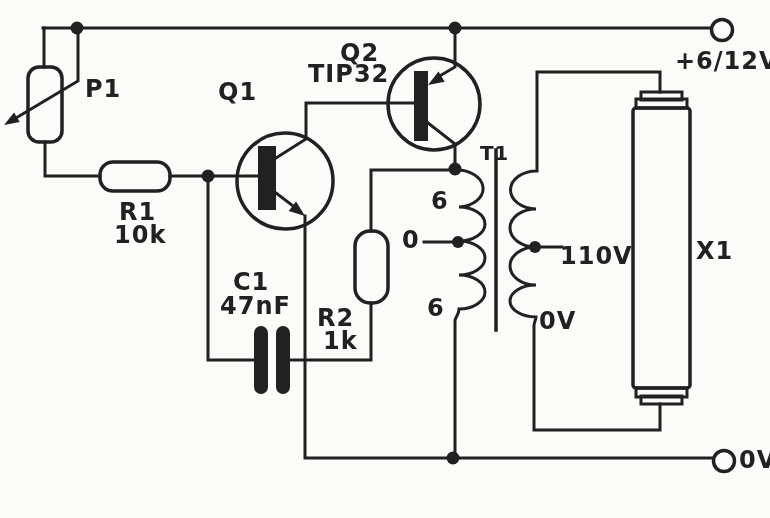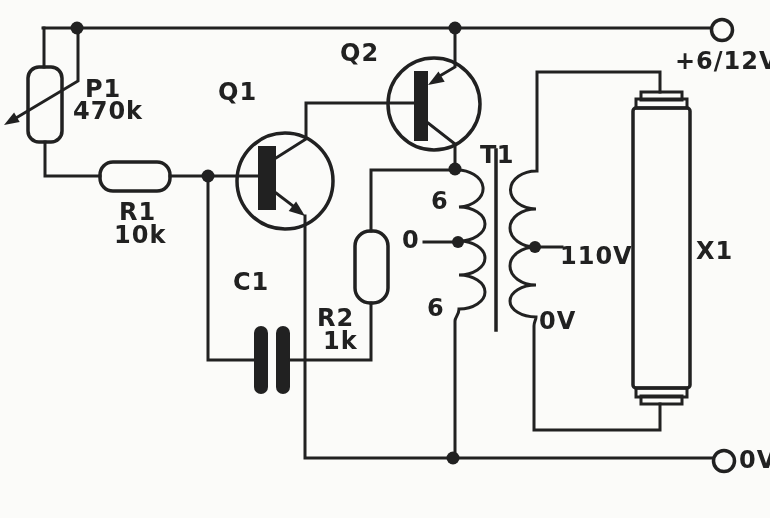--- a/index.html
+++ b/index.html
@@ -18,21 +18,21 @@
   .lbl{
     position:absolute;
     color:var(--ink);
     font-weight:700;
     font-size:24px;
     line-height:1;
     letter-spacing:1px;
     white-space:nowrap;
     user-select:none;
   }
-  .lbl.small{font-size:24px;letter-spacing:0.5px;text-align:center;}
+  .lbl.small{font-size:20px;letter-spacing:0.5px;text-align:center;}
 </style>
 </head>
 <body>
 
 <div id="stage">
 
   <svg width="770" height="518" viewBox="0 0 770 518">
     <g stroke="#212121" stroke-width="3" fill="none" stroke-linecap="square" stroke-linejoin="miter">
 
       <path d="M43,28 H711"></path>
@@ -106,30 +106,31 @@
         <circle cx="458" cy="242" r="6"></circle>
         <circle cx="535" cy="247" r="6"></circle>
       </g>
 
       <circle cx="722" cy="30" r="10.5" stroke-width="3.5" fill="#fbfbf9"></circle>
       <circle cx="724" cy="461" r="10.5" stroke-width="3.5" fill="#fbfbf9"></circle>
     </g>
   </svg>
 
   <span class="lbl" style="left:85px;top:77px">P1</span>
-  <span class="lbl" style="left:73px;top:99px">470k</span>
 
   <span class="lbl" style="left:119px;top:200px">R1</span>
   <span class="lbl" style="left:114px;top:223px">10k</span>
 
   <span class="lbl" style="left:218px;top:80px">Q1</span>
 
   <span class="lbl" style="left:340px;top:41px">Q2</span>
+  <span class="lbl" style="left:308px;top:62px">TIP32</span>
 
   <span class="lbl" style="left:233px;top:270px">C1</span>
+  <span class="lbl" style="left:220px;top:294px">47nF</span>
 
   <span class="lbl" style="left:317px;top:306px">R2</span>
   <span class="lbl" style="left:323px;top:329px">1k</span>
 
   <span class="lbl small" style="left:480px;top:143px">T1</span>
   <span class="lbl" style="left:431px;top:189px">6</span>
   <span class="lbl" style="left:402px;top:228px">0</span>
   <span class="lbl" style="left:427px;top:296px">6</span>
   <span class="lbl" style="left:560px;top:244px">110V</span>
   <span class="lbl" style="left:539px;top:309px">0V</span>

